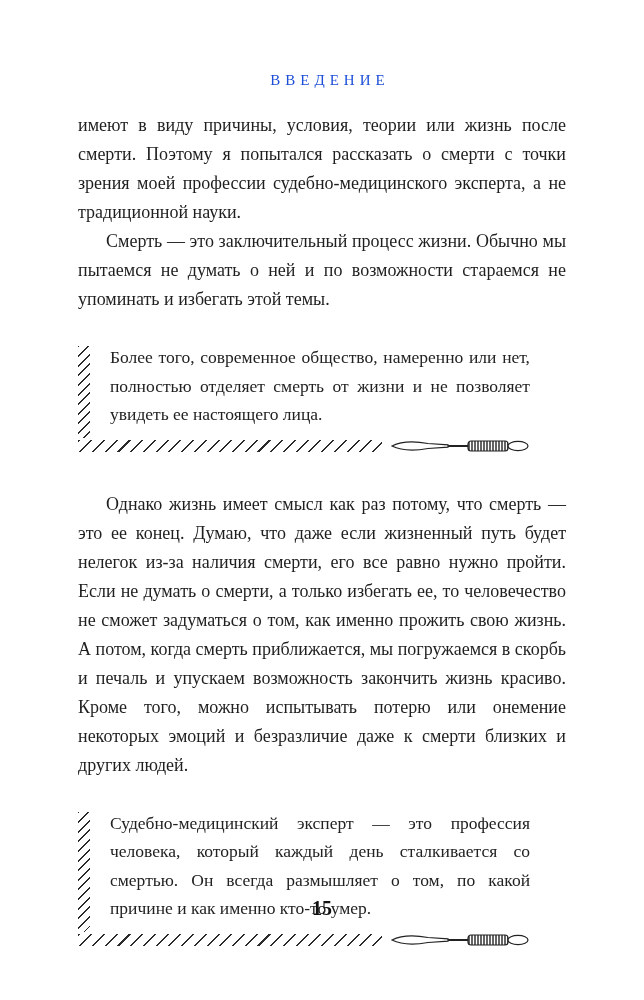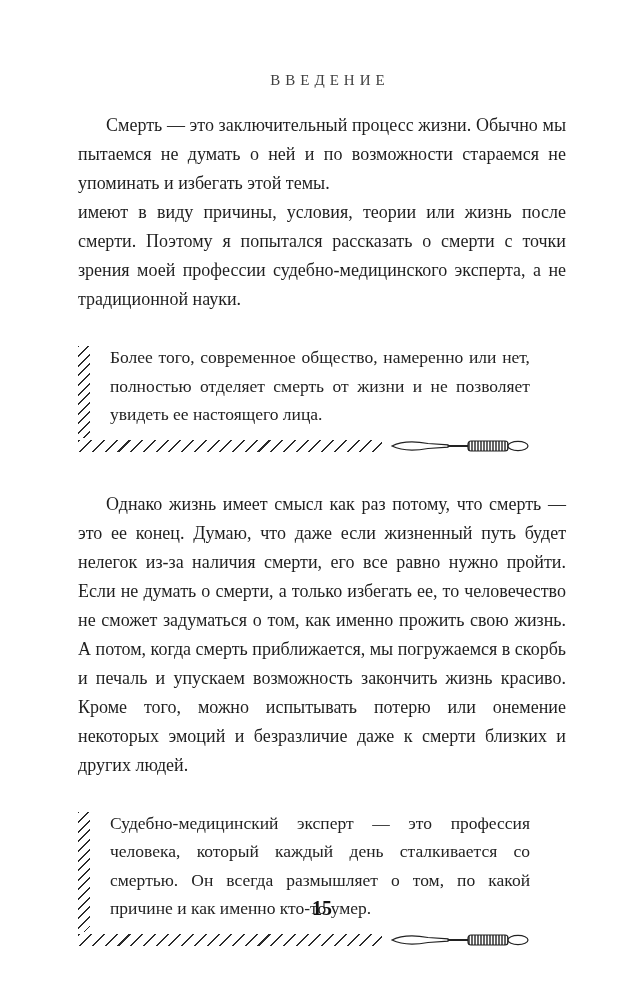--- a/index.html
+++ b/index.html
@@ -14,21 +14,21 @@
     font-family: "Liberation Serif", serif;
     color: #1f1f1f;
     overflow: hidden;
   }
 
   .running-head {
     padding-top: 72px;
     text-align: center;
     font-size: 15px;
     letter-spacing: 5px;
-    color: #404040;
+    color: #1d4ed8;
     font-family: "Liberation Serif", serif;
     padding-left: 16px;
   }
 
   .text-column {
     width: 488px;
     margin: 22px auto 0 78px;
   }
 
   .body-par {
@@ -96,23 +96,23 @@
 </style>
 </head>
 <body>
 
 <div class="page">
 
   <div class="running-head">ВВЕДЕНИЕ</div>
 
   <div class="text-column">
 
+    <p class="body-par">имеют в виду причины, условия, теории или жизнь после смерти. Поэтому я попытался рассказать о смерти с точки зрения моей профессии судебно-медицинского эксперта, а не традиционной науки.</p>
+
     <p class="body-par indent">Смерть — это заключительный процесс жизни. Обычно мы пытаемся не думать о ней и по возможности стараемся не упоминать и избегать этой темы.</p>
-
-    <p class="body-par">имеют в виду причины, условия, теории или жизнь после смерти. Поэтому я попытался рассказать о смерти с точки зрения моей профессии судебно-медицинского эксперта, а не традиционной науки.</p>
 
     <div class="quote">
       <div class="hatch-left"></div>
       <div class="quote-text">Более того, современное общество, намеренно или нет, полностью отделяет смерть от жизни и не позволяет увидеть ее настоящего лица.</div>
       <div class="quote-bottom">
         <div class="slash-strip"></div>
         <span class="scalpel">
           <svg viewBox="0 0 140 16" width="140" height="16" xmlns="http://www.w3.org/2000/svg">
             <path d="M2 8 C 11 3.5, 24 3, 38 5.5 L 58 6.8 L 58 9.2 L 38 10.5 C 24 13, 11 12.5, 2 8 Z" fill="#ffffff" stroke="#222222" stroke-width="1.2"></path>
             <line x1="58" y1="8" x2="78" y2="8" stroke="#222222" stroke-width="2"></line>

